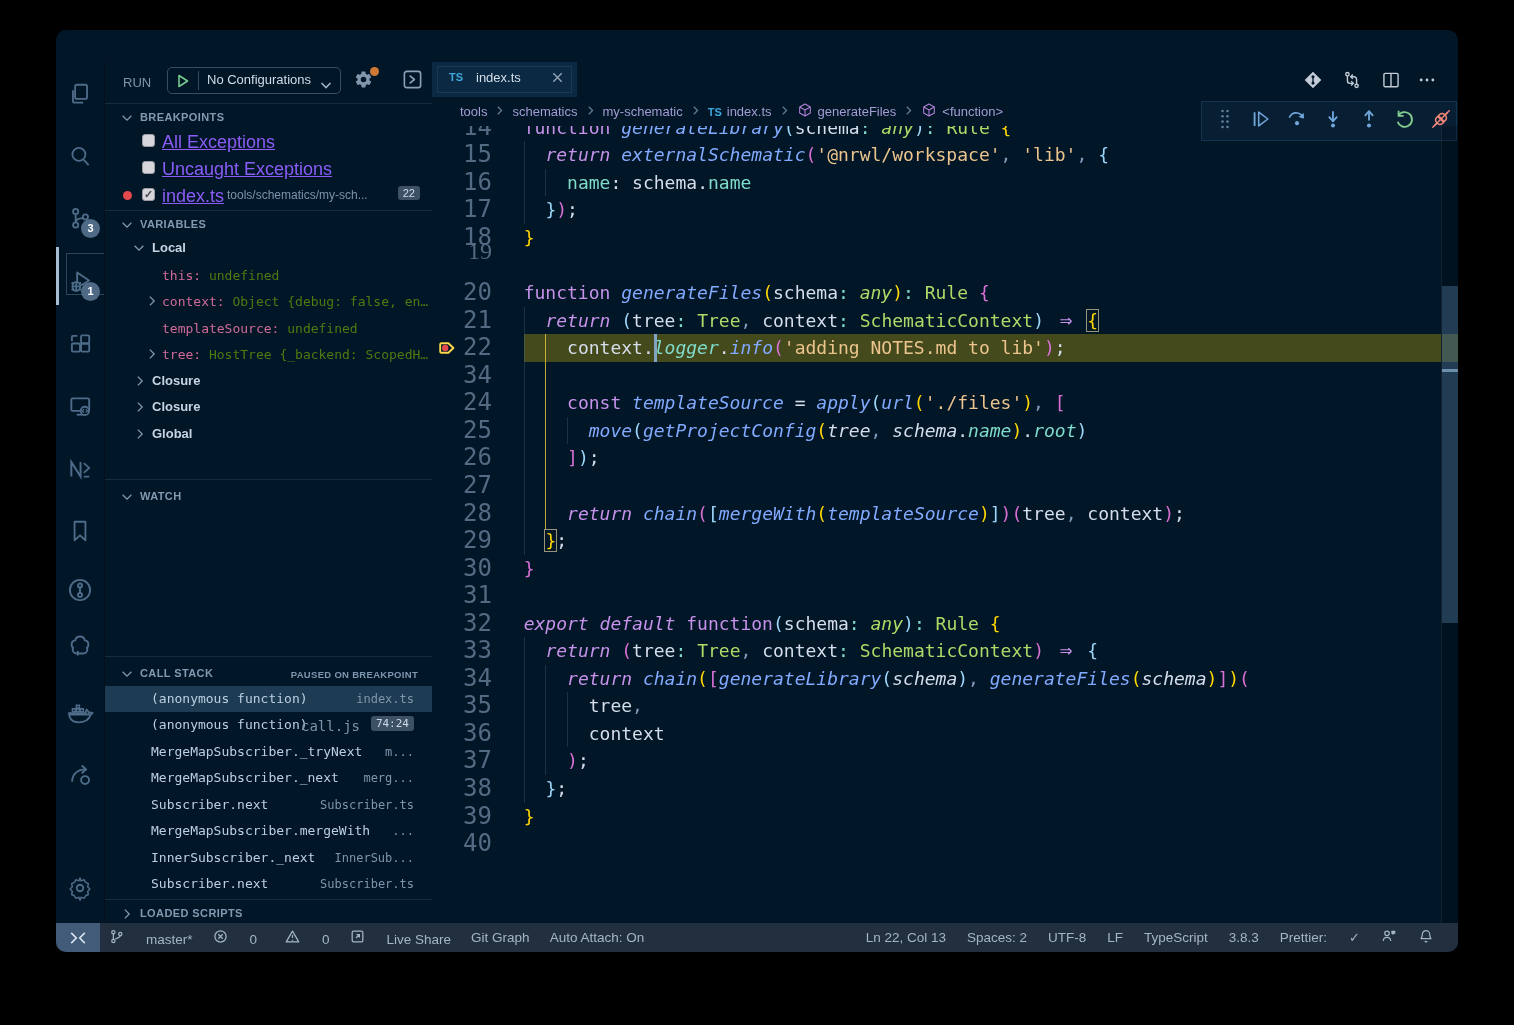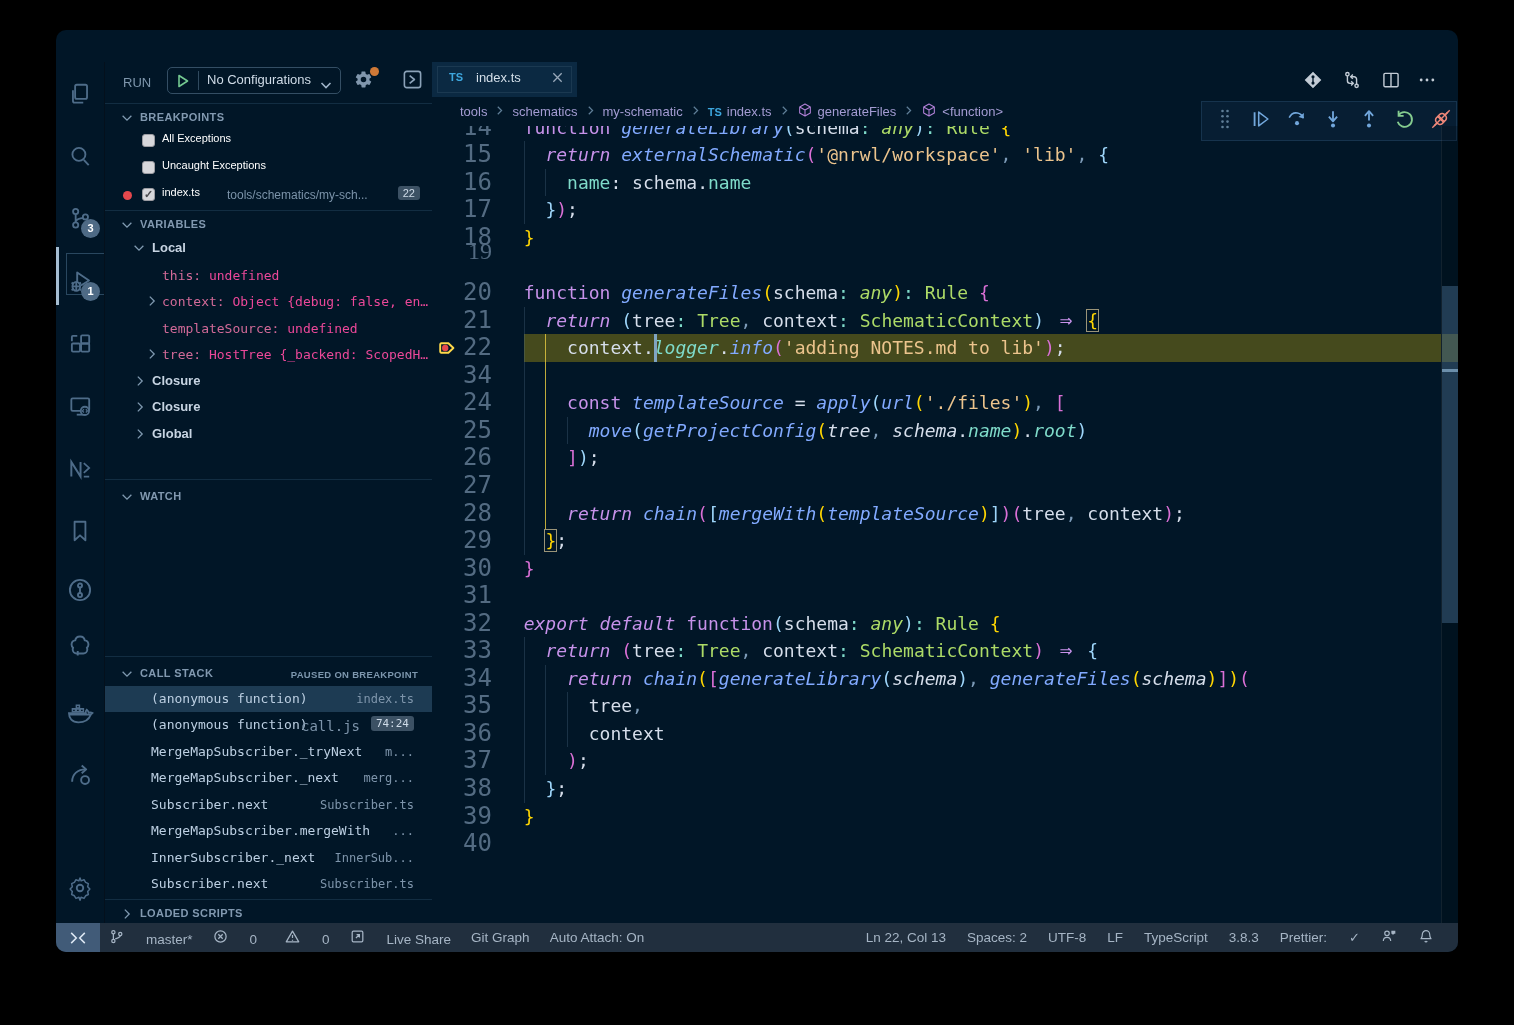--- a/index.html
+++ b/index.html
@@ -40,31 +40,31 @@
   .run-name{position:absolute;left:39px;top:4px;color:#d0dce8;font-size:13px;}
   .run-chev{position:absolute;right:8px;top:8px;color:#9fb3c8;}
   .run-gear{position:absolute;left:249px;top:8px;color:#8096ac;}
   .gear-dot{position:absolute;left:265px;top:5px;width:9px;height:9px;border-radius:50%;background:#cf7937;}
   .run-console{position:absolute;left:297px;top:7px;color:#8ba2b8;}
   
   .bp-row{position:absolute;left:0;width:100%;height:27px;}
   .bp-check{position:absolute;left:37px;top:6px;width:13px;height:13px;border-radius:3px;background:#d7d7db;
             border:1px solid #9b9ba1;box-sizing:border-box;}
   .bp-check.checked::after{content:"✓";position:absolute;left:1px;top:-1px;font-size:11px;color:#4c4c50;font-weight:bold;}
-  .bp-label{position:absolute;left:57px;top:4px;font-size:11px;color:#ffffff;}
+  .bp-label{position:absolute;left:57px;top:4px;font-size:18px;color:#8b5cf6;text-decoration:underline;}
   .bp-dot{position:absolute;left:18px;top:9px;width:9px;height:9px;border-radius:50%;background:#e5484d;}
   .bp-path{position:absolute;left:122px;top:5.5px;font-size:12px;color:#7b93a9;}
   .badge-rect{position:absolute;font-size:11px;color:#cfdbe8;background:#3c5164;border-radius:3px;padding:1px 5px;}
   
   .var-row{position:absolute;left:0;width:100%;height:26.5px;}
   .var-chev{position:absolute;color:#7f99b0;top:5px;}
   .scope-label{position:absolute;font-size:13px;font-weight:bold;color:#c7d4e2;top:4px;}
   .var-text{position:absolute;font-family:"DejaVu Sans Mono",monospace;font-size:13px;top:5px;white-space:pre;}
   .vname{color:#d26a98;}
-  .vvalue{color:#ec4899;}
+  .vvalue{color:#4d7c0f;}
   
   .cs-row{position:absolute;left:0;width:100%;height:26.5px;font-family:"DejaVu Sans Mono",monospace;}
   .cs-row.selected{background:#1d3b53;}
   .cs-name{position:absolute;left:46px;top:5px;font-size:13px;color:#bccfe2;white-space:pre;}
   .cs-file{position:absolute;right:18px;top:6px;font-size:12px;color:#7e95ab;}
   .cs-badge{position:absolute;right:18px;top:3.5px;}
   .cs-file2{position:absolute;top:6px;font-size:14px;color:#7e95ab;margin-left:48px;}
   
   .editor{position:absolute;left:376px;top:32px;width:1026px;height:861px;background:#011627;}
   .tabbar{position:absolute;left:0;top:0;width:100%;height:35px;background:#011627;}

